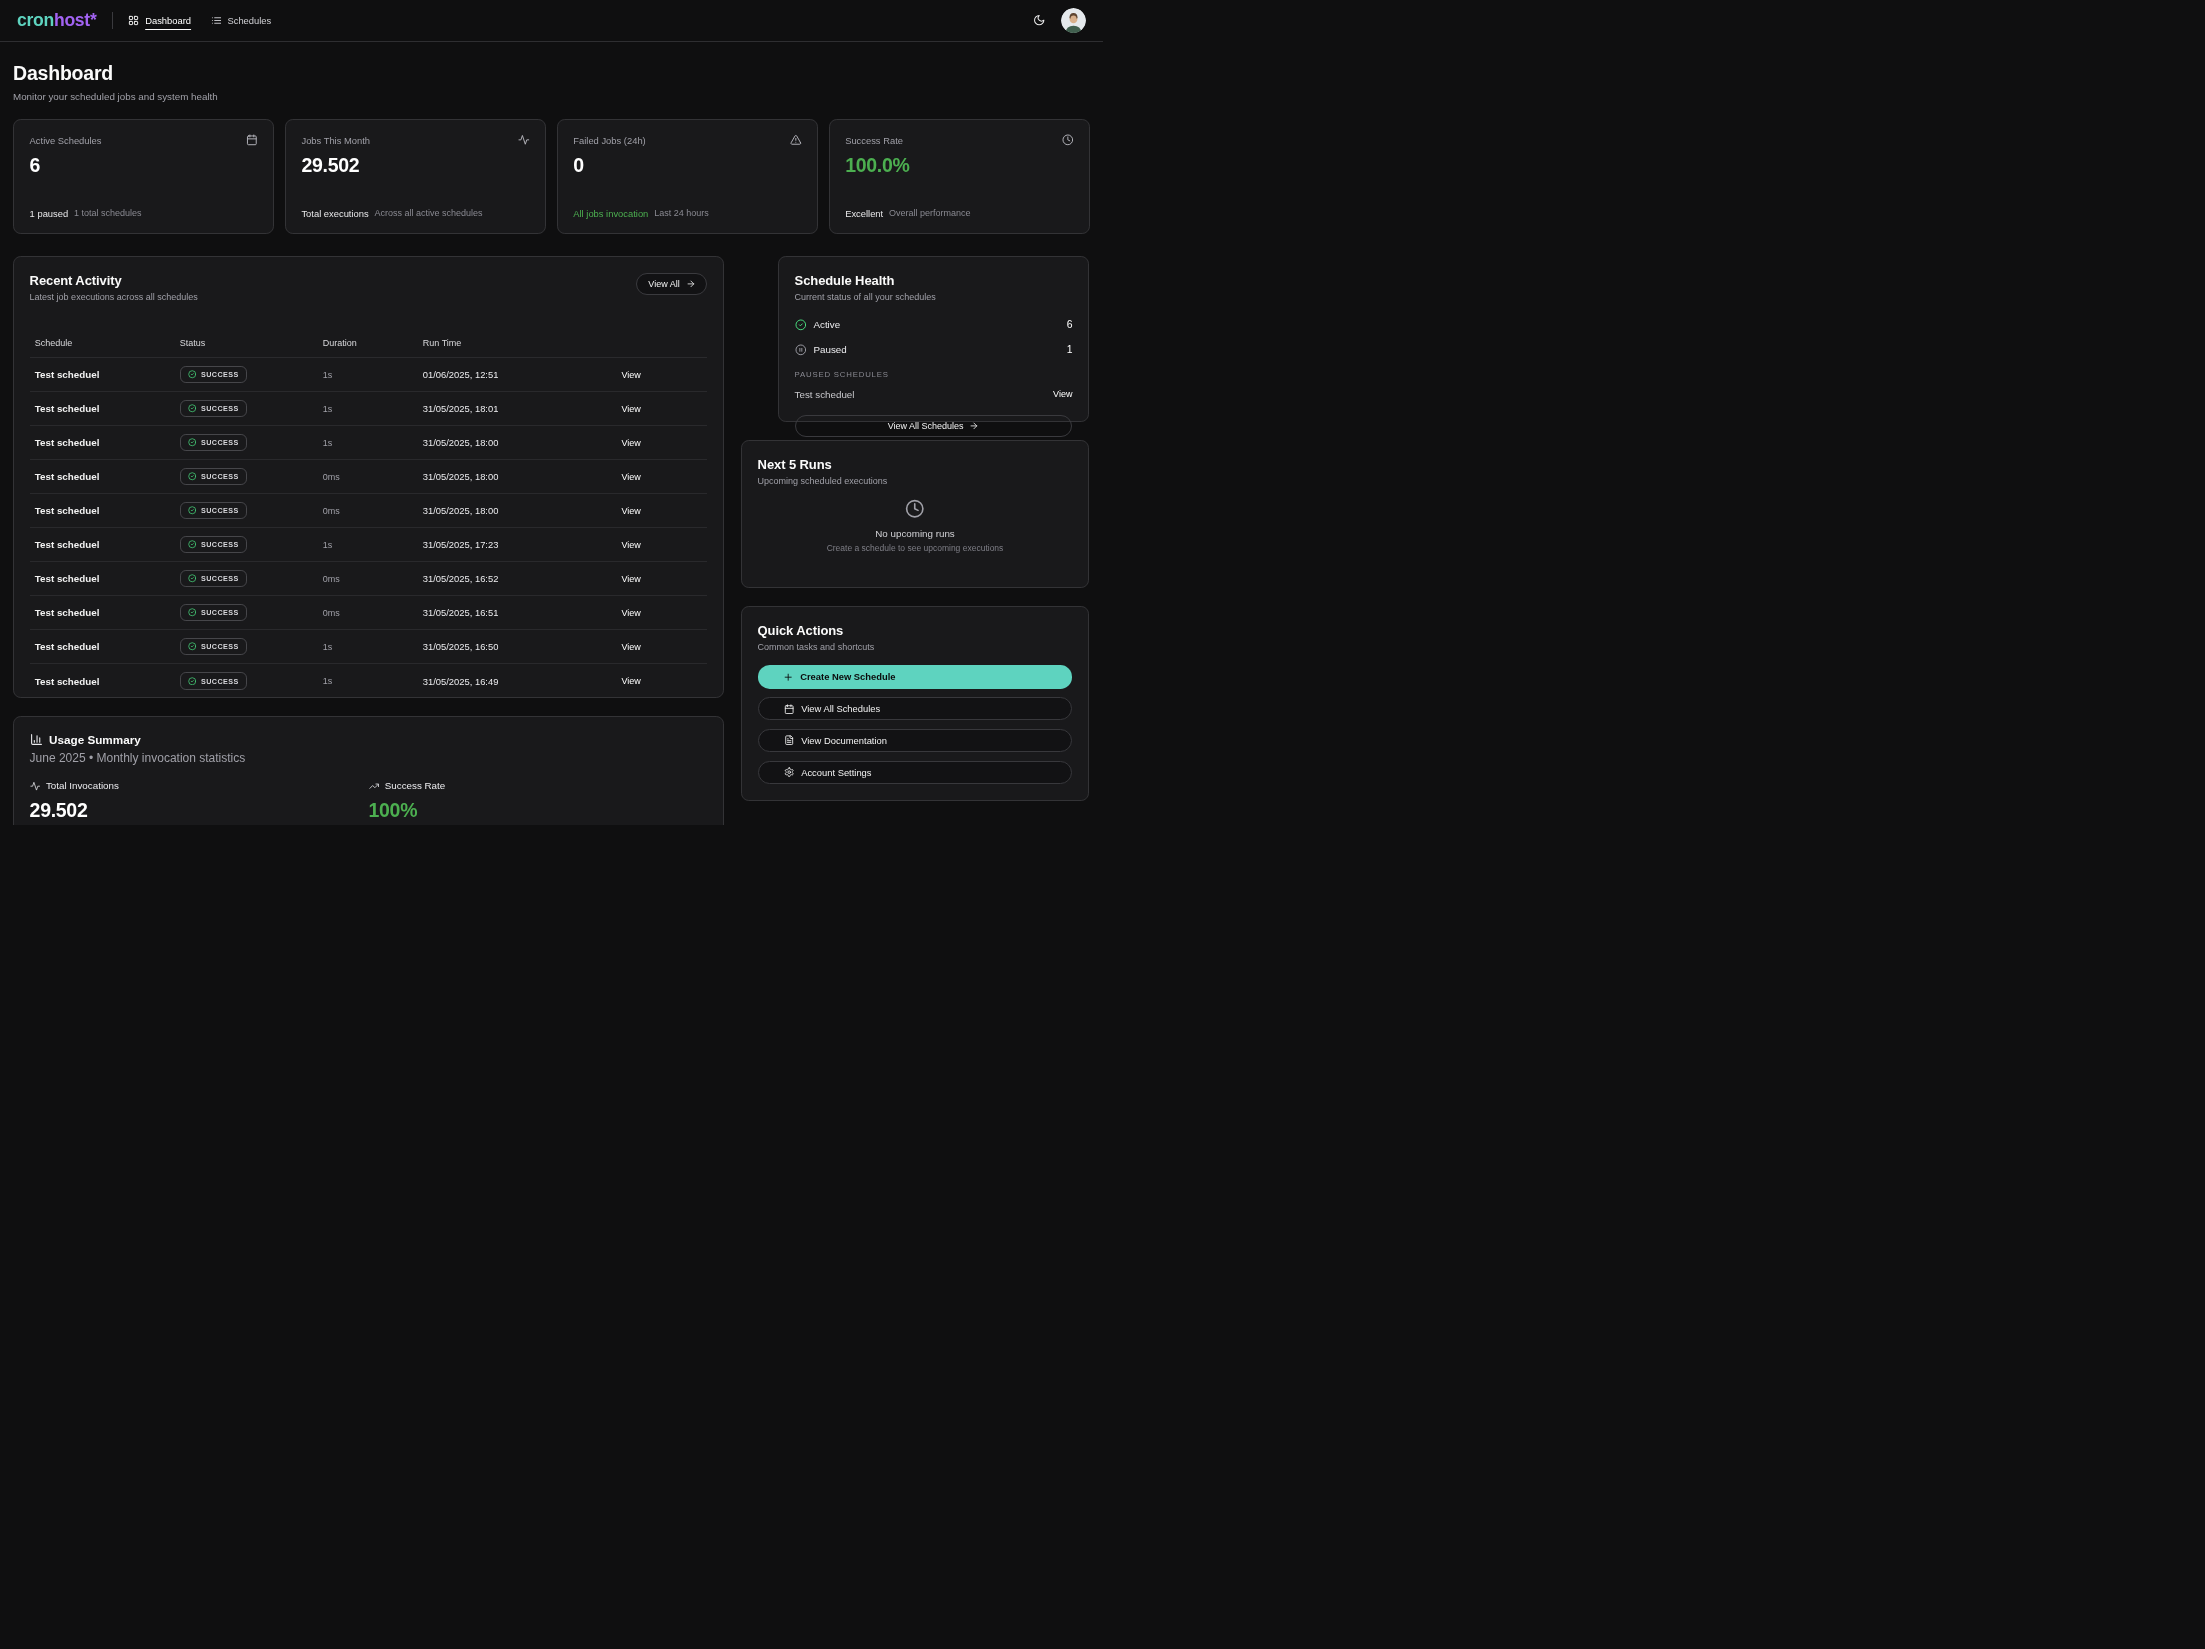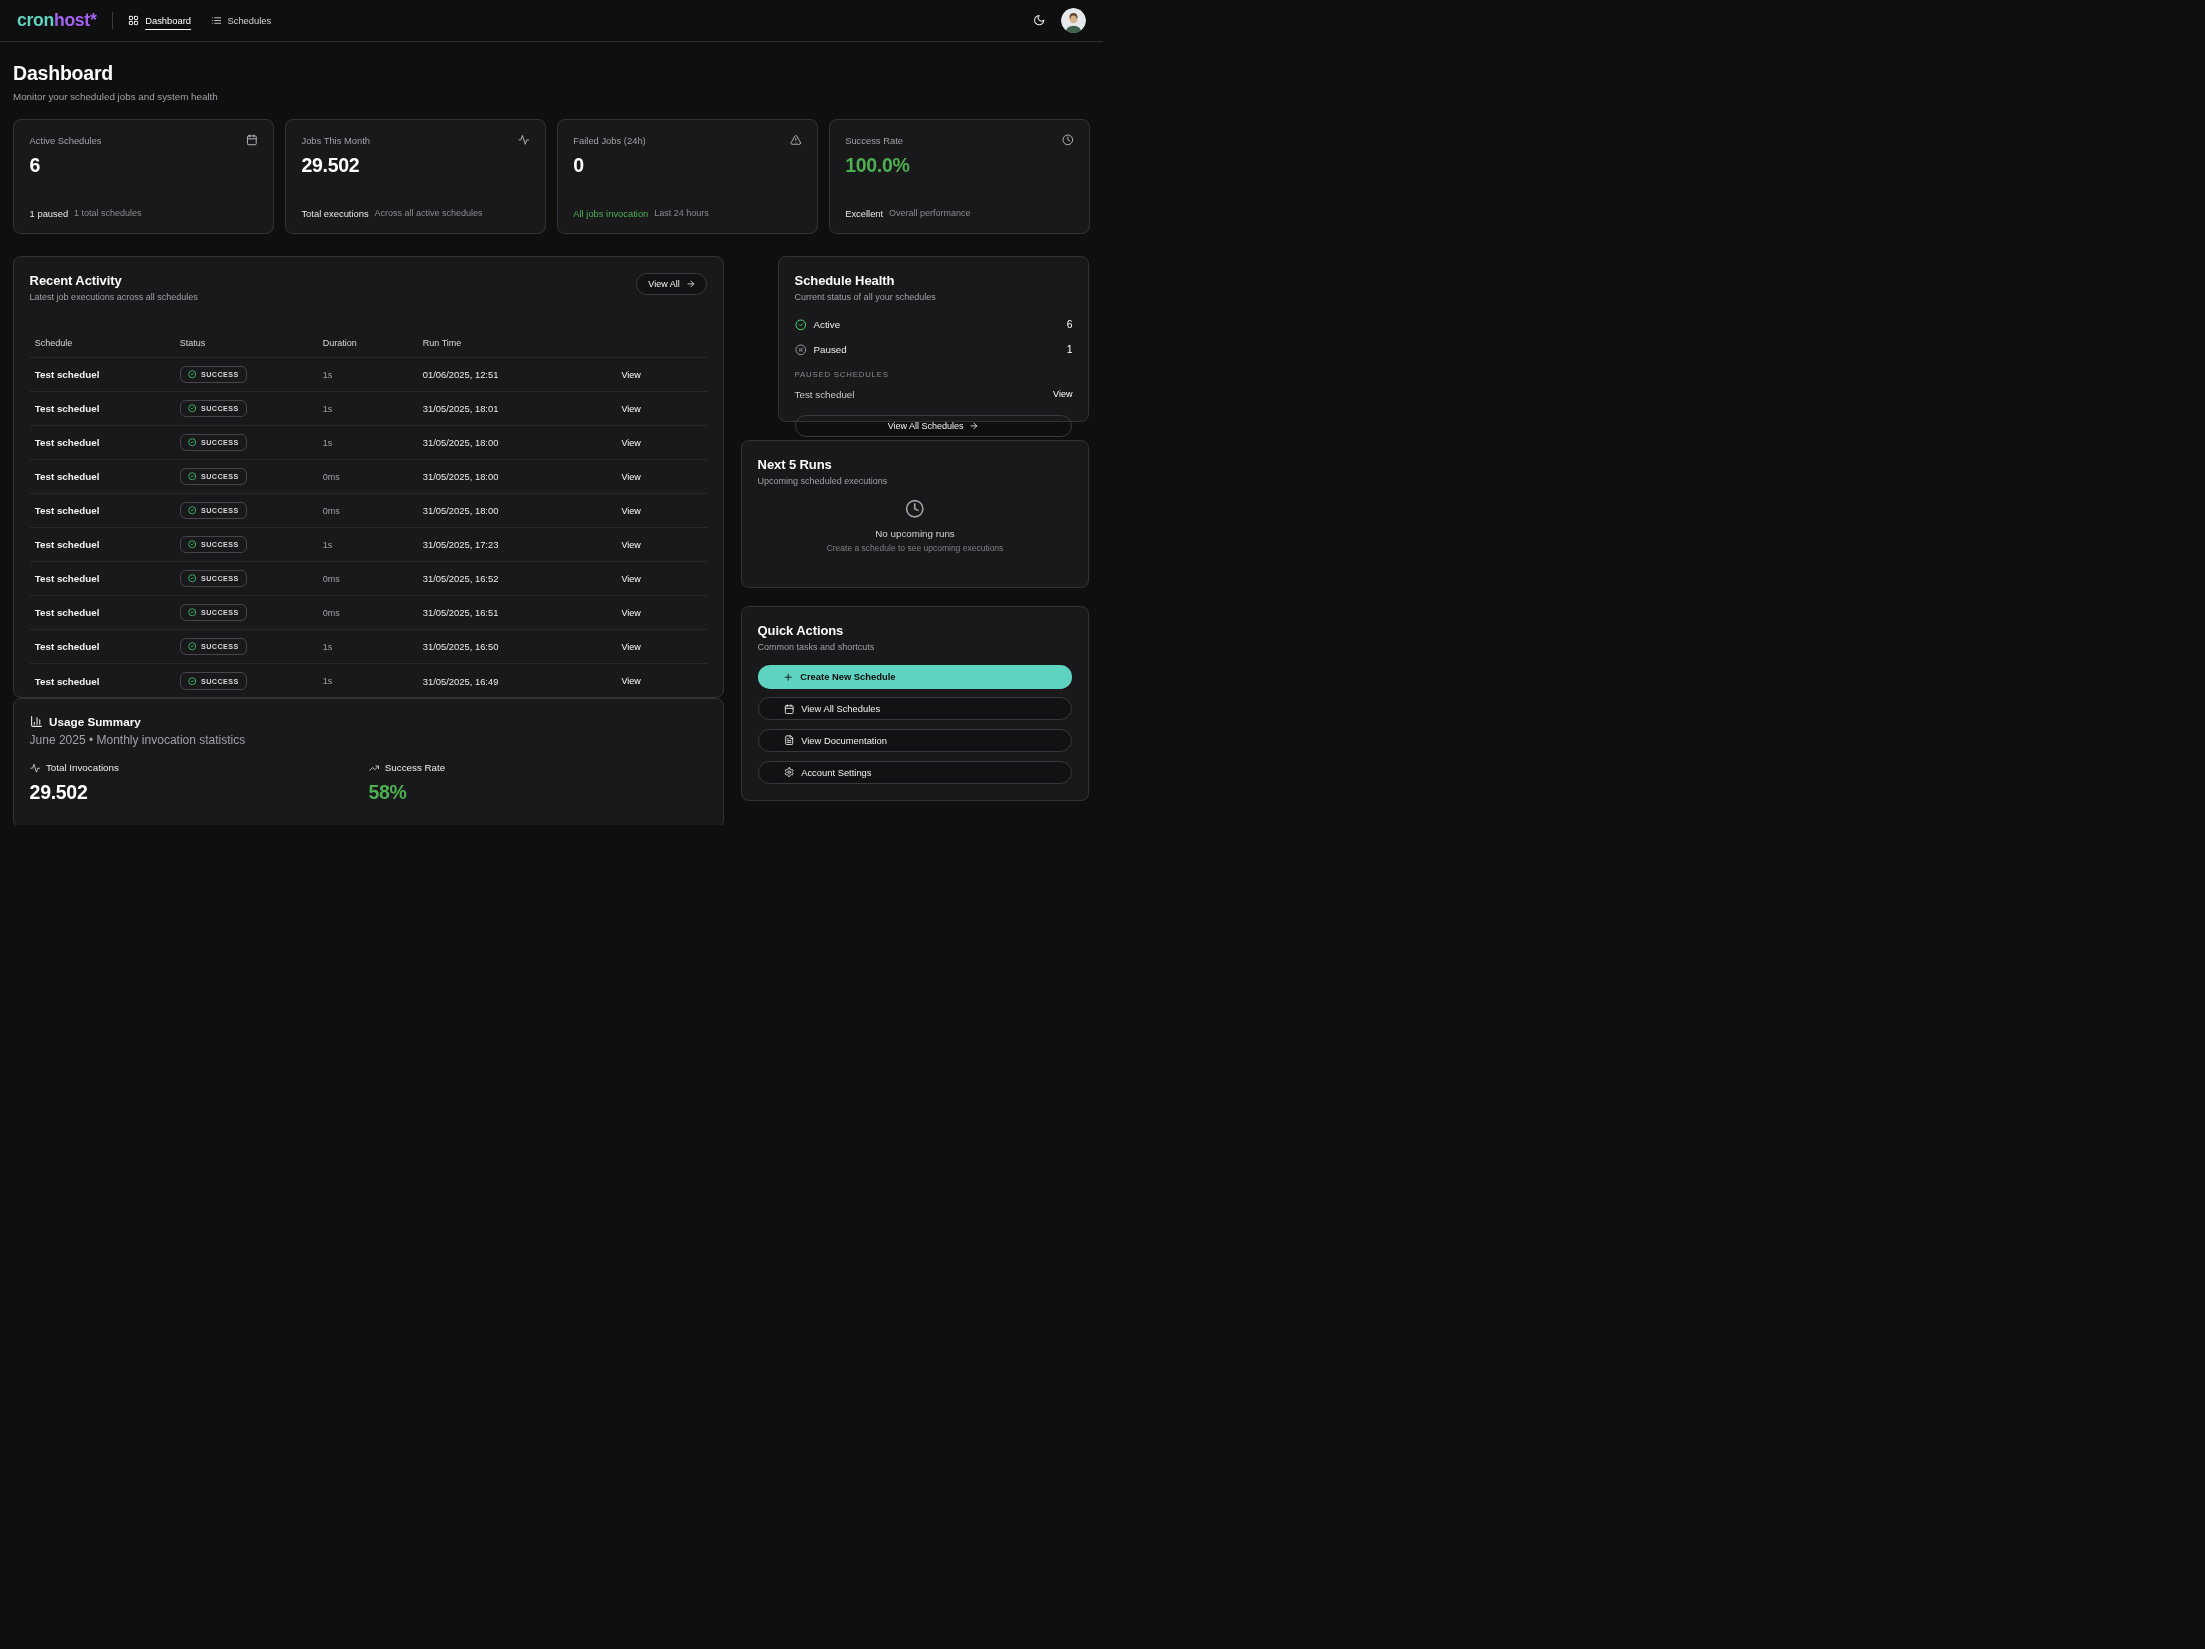--- a/index.html
+++ b/index.html
@@ -62,21 +62,21 @@
   .stat-head svg{width:11.7px;height:11.7px;color:#b4b4bb;}
   .stat-value{font-size:19.5px;font-weight:700;letter-spacing:-0.3px;margin-top:7.8px;color:#fff;}
   .stat-value.green{color:var(--green);}
   .stat-foot{margin-top:auto;display:flex;flex-direction:row;gap:5.9px;}
   .stat-line1{font-size:9.4px;color:#e8e8ea;font-weight:500;}
   .stat-line1.green{color:var(--green);font-weight:400;}
   .stat-line2{font-size:9px;color:#8a8a92;}
 
   
   .content-row{display:flex;gap:17px;margin-top:22px;align-items:flex-start;}
-  .left-col{width:711px;display:flex;flex-direction:column;}
+  .left-col{width:711px;display:flex;flex-direction:column;gap:18px;}
   .right-col{width:348px;display:flex;flex-direction:column;gap:18px;}
   .panel{background:var(--card);border:0.7px solid var(--border);border-radius:7.8px;}
   .panel-title{font-size:13px;font-weight:700;letter-spacing:-0.1px;}
   .panel-sub{font-size:9px;color:var(--muted);margin-top:4.6px;}
 
   
   .activity{height:442px;padding:15.6px;}
   .activity-head{display:flex;justify-content:space-between;align-items:flex-start;}
   .view-all-btn{
     display:flex;align-items:center;gap:5.9px;height:22px;padding:0 11px;
@@ -450,21 +450,21 @@
             <div class="metric-value">29.502</div>
           </div>
           <div>
             <div class="metric-label">
               <svg class="ic" viewBox="0 0 24 24" fill="none" stroke="currentColor" stroke-width="2" stroke-linecap="round" stroke-linejoin="round">
                   <polyline points="22 7 13.5 15.5 8.5 10.5 2 17"></polyline>
                   <polyline points="16 7 22 7 22 13"></polyline>
                 </svg>
               <span>Success Rate</span>
             </div>
-            <div class="metric-value green">58%</div>
+            <div class="metric-value green">100%</div>
           </div>
         </div>
       </section>
     </div>
 
     <div class="right-col">
       <section class="panel health">
         <div class="panel-title">Schedule Health</div>
         <div class="panel-sub">Current status of all your schedules</div>
         <div class="health-rows">

